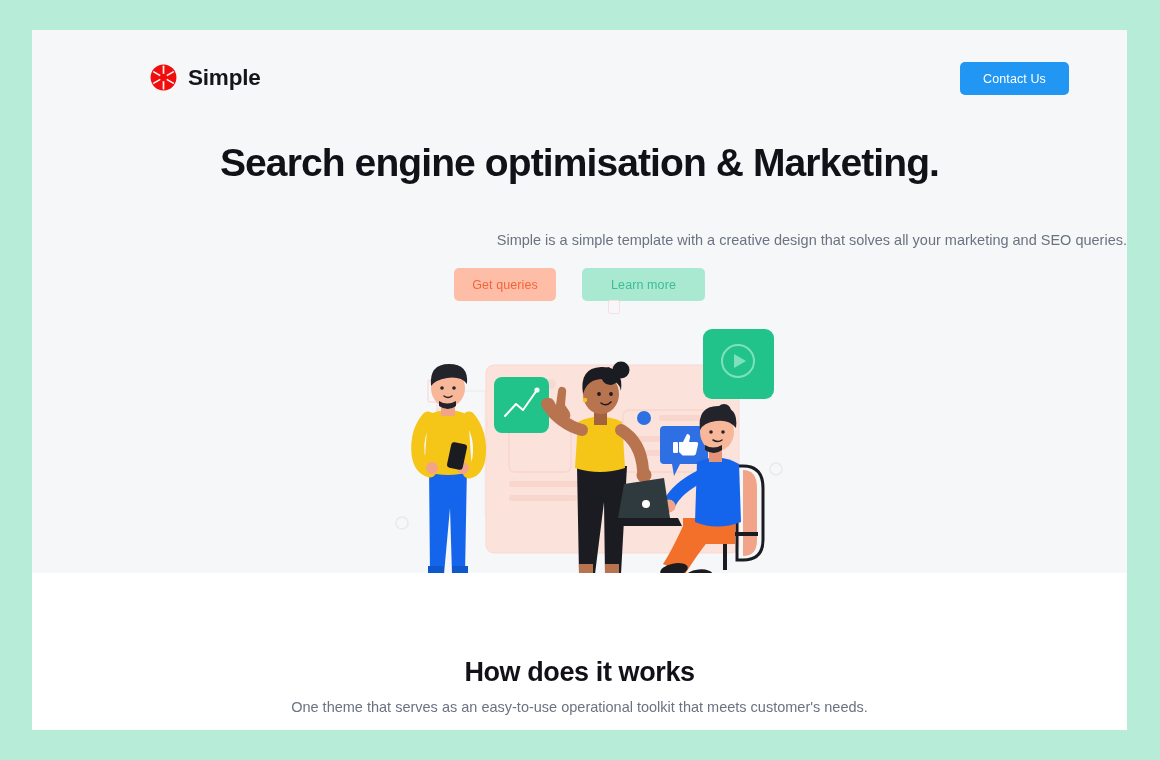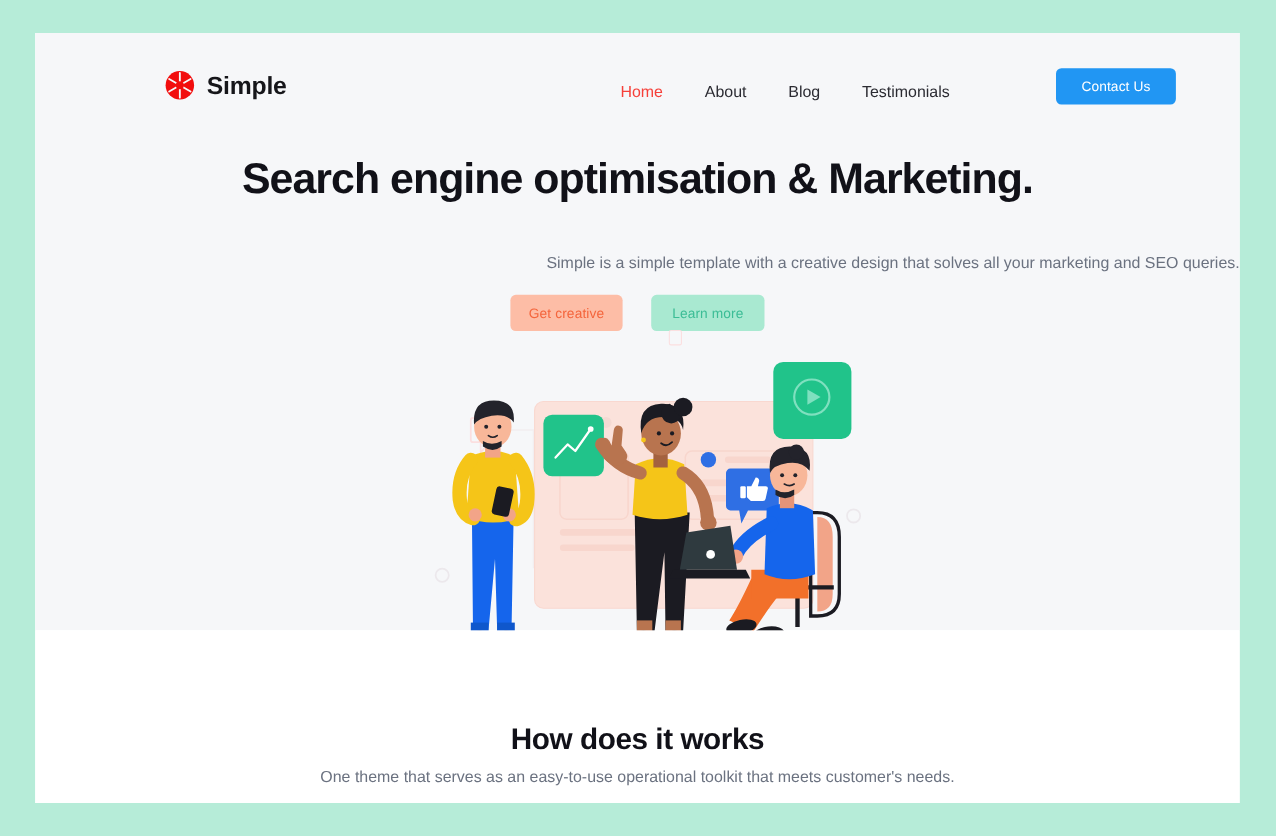--- a/index.html
+++ b/index.html
@@ -135,21 +135,21 @@
     font-size: 12.5px;
     cursor: pointer;
     letter-spacing: 0.1px;
   }
   .cta-primary {
     width: 102px; height: 33px;
     background: #fdbda6;
     color: #f4653c;
   }
   .cta-secondary {
-    width: 103px; height: 33px;
+    width: 123px; height: 33px;
     background: #a9e9d1;
     color: #3cbd96;
   }
   .ghost-square {
     position: absolute;
     left: 576px;
     top: 270px;
     width: 12px; height: 14px;
     border: 1.5px solid #fbdfe0;
     border-radius: 2px;
@@ -211,35 +211,29 @@
             <path d="M41.3 34 L27.3 26"></path>
             <path d="M24 44 L24 28"></path>
             <path d="M6.7 34 L20.7 26"></path>
             <path d="M6.7 14 L20.7 22"></path>
           </g>
           <circle cx="24" cy="24" r="6.5" fill="#f20d0d"></circle>
         </svg>
         <span class="brand-name">Simple</span>
       </div>
 
-      <nav class="main-nav">
-        <a class="nav-link is-active" href="#">Home</a>
-        <a class="nav-link" href="#">About</a>
-        <a class="nav-link" href="#">Blog</a>
-        <a class="nav-link" href="#">Testimonials</a>
-      </nav>
 
       <button class="contact-btn">Contact Us</button>
     </header>
 
     <h1 class="hero-title">Search engine optimisation &amp; Marketing.</h1>
     <p class="hero-sub">Simple is a simple template with a creative design that solves all your marketing and SEO queries.</p>
 
     <div class="hero-actions">
-      <button class="cta cta-primary">Get creative</button>
+      <button class="cta cta-primary">Get queries</button>
       <button class="cta cta-secondary">Learn more</button>
     </div>
     <div class="ghost-square"></div>
 
     <div class="illustration">
       <svg viewBox="0 0 420 290" xmlns="http://www.w3.org/2000/svg">
 
         <g fill="none" stroke="#fbdfe0" stroke-width="1.6">
           <rect x="41" y="62" width="30" height="22" rx="2"></rect>
           <path d="M50 84 L50 93 L59 84"></path>

